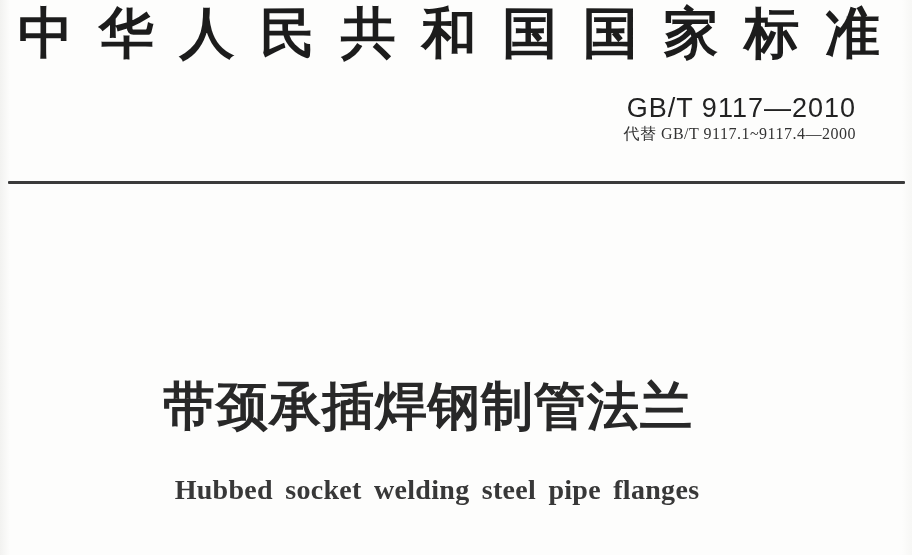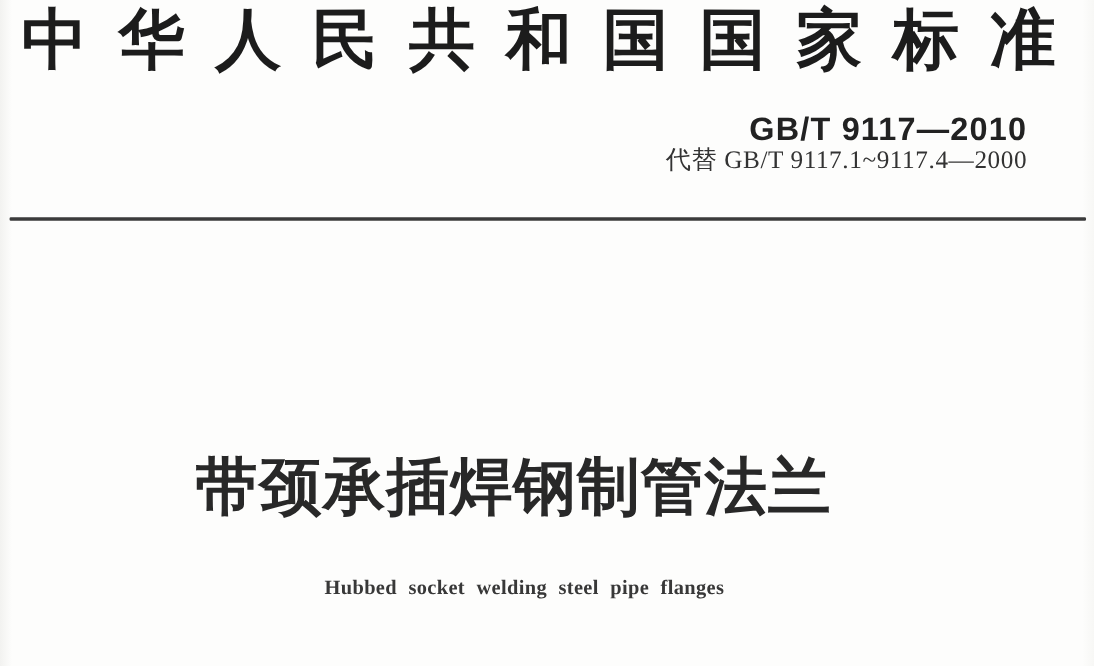--- a/index.html
+++ b/index.html
@@ -35,29 +35,29 @@
   
   .code-block {
     position: absolute;
     top: 94px;
     right: 56px;
     text-align: right;
     color: #242424;
   }
   .standard-code {
     font-family: "Liberation Sans", "DejaVu Sans", sans-serif;
-    font-weight: 700;
+    font-weight: 400;
     font-size: 27px;
     line-height: 28px;
     letter-spacing: 1px;
     color: #222222;
   }
   .supersedes {
     font-family: "Liberation Serif", "DejaVu Serif", serif;
-    font-size: 21px;
+    font-size: 16px;
     line-height: 19px;
     margin-top: 2px;
     letter-spacing: 0.5px;
     color: #333333;
   }
   
   .divider {
     position: absolute;
     top: 181px;
     left: 8px;
@@ -83,21 +83,21 @@
   }
   
   .doc-title-en {
     position: absolute;
     top: 474px;
     left: 0;
     width: 874px;
     text-align: center;
     font-family: "Liberation Serif", "DejaVu Serif", serif;
     font-weight: 700;
-    font-size: 17px;
+    font-size: 28px;
     line-height: 32px;
     word-spacing: 5px;
     letter-spacing: 0.3px;
     color: #383838;
     white-space: nowrap;
   }
 </style>
 </head>
 <body>
 

